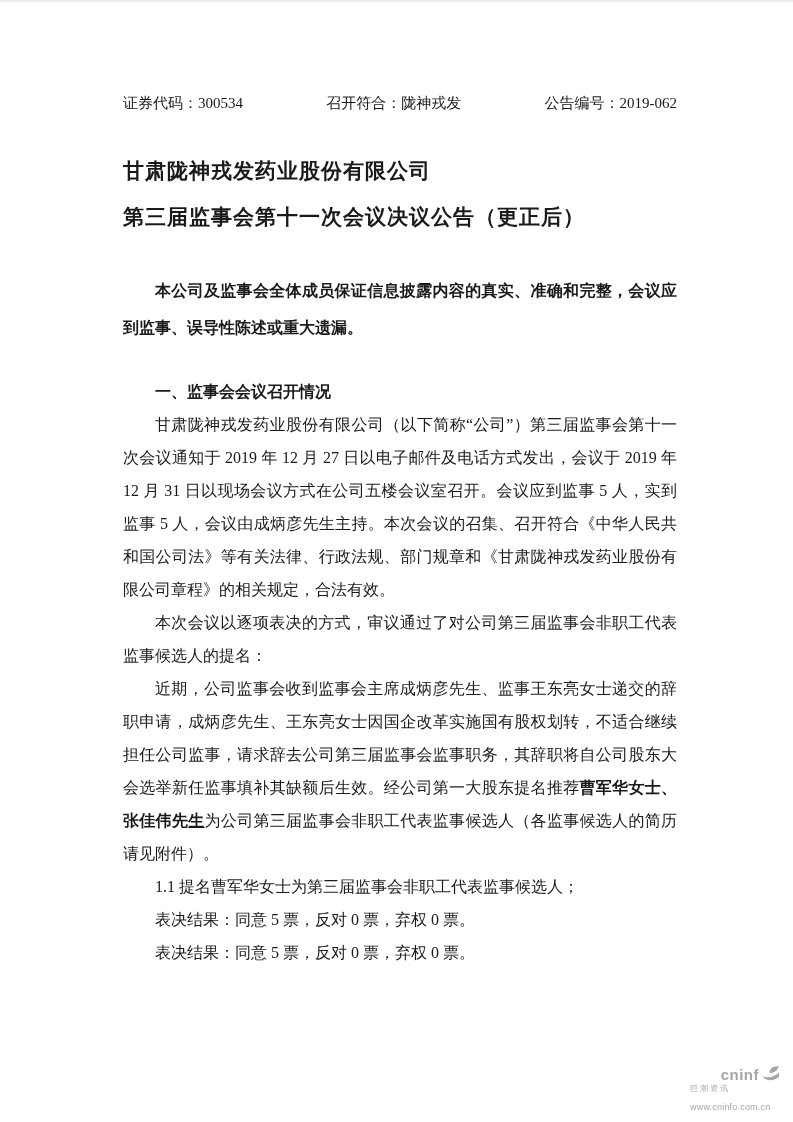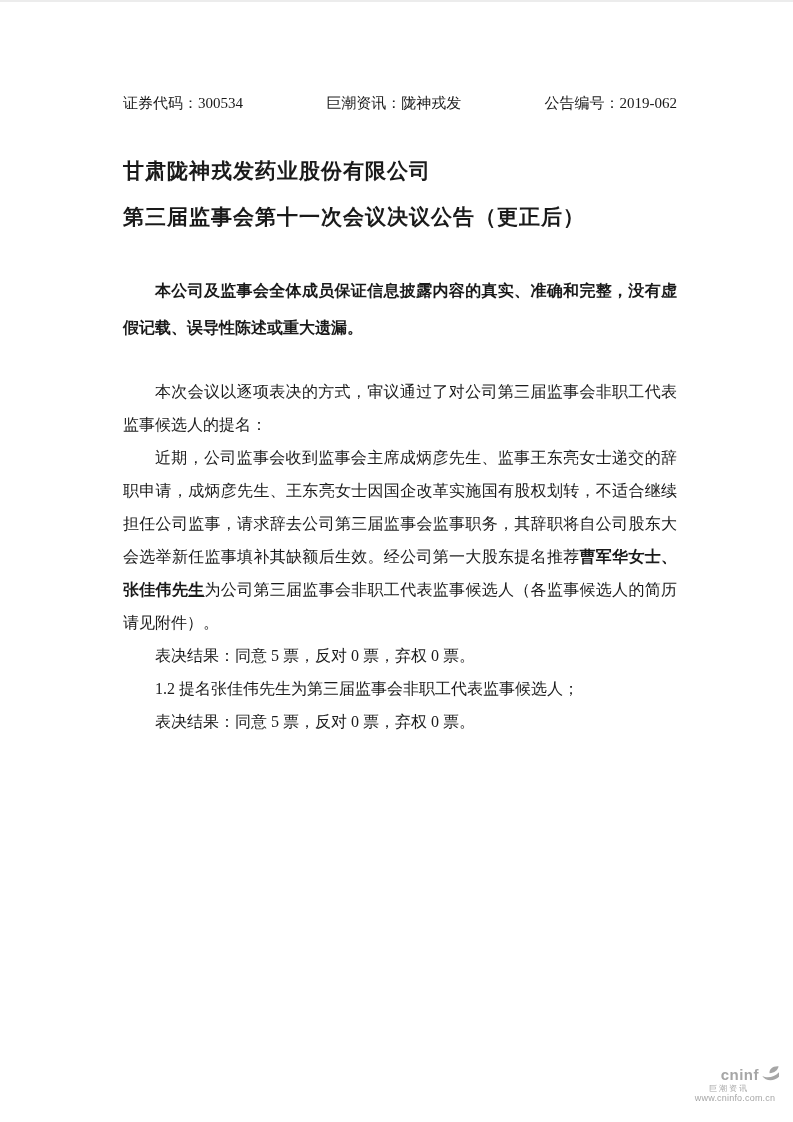--- a/index.html
+++ b/index.html
@@ -56,21 +56,21 @@
     text-indent: 2em;
     text-align: justify;
   }
   .block.heading, .block.bold_item { font-weight: bold; }
   
   .footer-logo {
     position: absolute;
     right: 13px;
     top: 1063px;
     width: 90px;
-    text-align: center;
+    text-align: left;
     color: #a6a6a6;
     font-family: "Liberation Sans", "DejaVu Sans", sans-serif;
     line-height: 1;
     user-select: none;
   }
   .footer-logo .brand-row {
     display: flex;
     justify-content: flex-end;
     align-items: center;
     gap: 1px;
@@ -81,49 +81,51 @@
     letter-spacing: 0.5px;
   }
   .footer-logo .caption {
     font-size: 8px;
     letter-spacing: 2px;
     margin-top: 2px;
     margin-right: 12px;
   }
   .footer-logo .url {
     font-size: 9px;
-    margin-top: 1px;
+    margin-top: 10px;
     letter-spacing: 0.2px;
   }
   .swirl-icon svg { display: block; }
 </style>
 </head>
 <body>
 
 <div class="page">
   <div class="content">
 
     <div class="doc-header">
       <span>证券代码：300534</span>
-      <span>巨潮资讯：陇神戎发</span>
+      <span>召开符合：陇神戎发</span>
       <span>公告编号：2019-062</span>
     </div>
 
     <div class="doc-title">
       <div>甘肃陇神戎发药业股份有限公司</div>
       <div>第三届监事会第十一次会议决议公告（更正后）</div>
     </div>
 
-    <div class="disclaimer">本公司及监事会全体成员保证信息披露内容的真实、准确和完整，没有虚假记载、误导性陈述或重大遗漏。</div>
+    <div class="disclaimer">本公司及监事会全体成员保证信息披露内容的真实、准确和完整，会议应到监事、误导性陈述或重大遗漏。</div>
 
     <div class="doc-body">
+        <div class="block heading">一、监事会会议召开情况</div>
+        <div class="block para">甘肃陇神戎发药业股份有限公司（以下简称“公司”）第三届监事会第十一次会议通知于 2019 年 12 月 27 日以电子邮件及电话方式发出，会议于 2019 年 12 月 31 日以现场会议方式在公司五楼会议室召开。会议应到监事 5 人，实到监事 5 人，会议由成炳彦先生主持。本次会议的召集、召开符合《中华人民共和国公司法》等有关法律、行政法规、部门规章和《甘肃陇神戎发药业股份有限公司章程》的相关规定，合法有效。</div>
         <div class="block para">本次会议以逐项表决的方式，审议通过了对公司第三届监事会非职工代表监事候选人的提名：</div>
         <div class="block rich_para"><span>近期，公司监事会收到监事会主席成炳彦先生、监事王东亮女士递交的辞职申请，成炳彦先生、王东亮女士因国企改革实施国有股权划转，不适合继续担任公司监事，请求辞去公司第三届监事会监事职务，其辞职将自公司股东大会选举新任监事填补其缺额后生效。经公司第一大股东提名推荐</span><span style="font-weight: bold;">曹军华女士、张佳伟先</span><span style="font-weight: bold; text-decoration: underline;">生</span><span>为公司第三届监事会非职工代表监事候选人（各监事候选人的简历请见附件）。</span></div>
+        <div class="block para">1.1 提名曹军华女士为第三届监事会非职工代表监事候选人；</div>
         <div class="block para">表决结果：同意 5 票，反对 0 票，弃权 0 票。</div>
-        <div class="block para">1.2 提名张佳伟先生为第三届监事会非职工代表监事候选人；</div>
         <div class="block para">表决结果：同意 5 票，反对 0 票，弃权 0 票。</div>
       </div>
 
   </div>
 
   <div class="footer-logo">
     <div class="brand-row">
       <span class="brand">cninf</span>
       <span class="swirl-icon">
         <svg width="20" height="18" viewBox="0 0 24 22" xmlns="http://www.w3.org/2000/svg">

